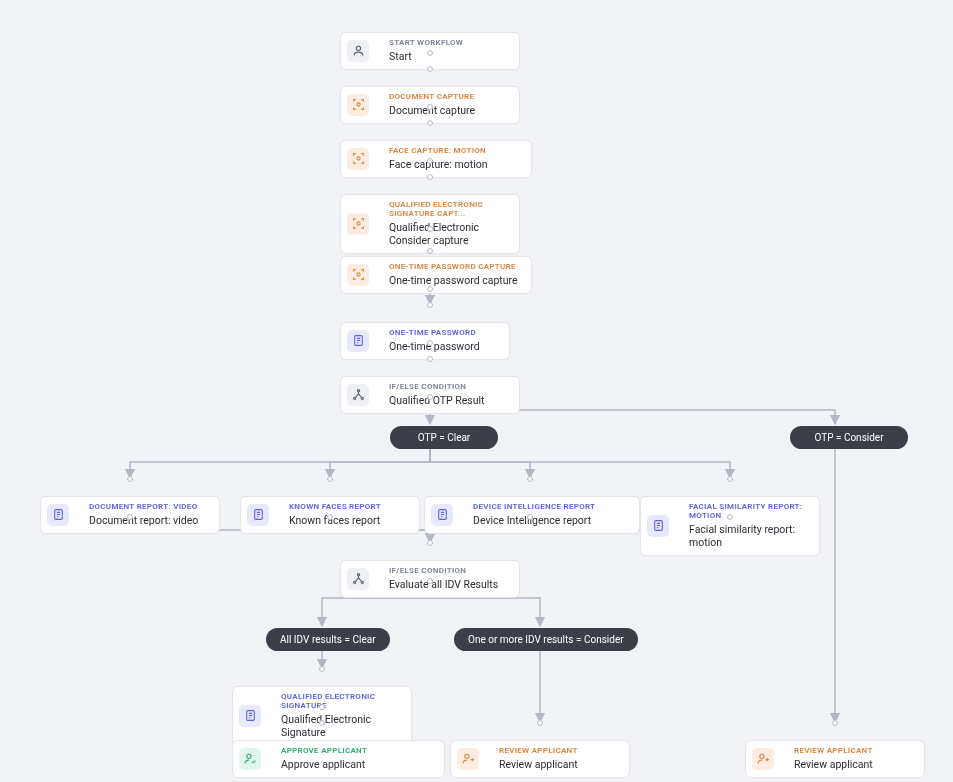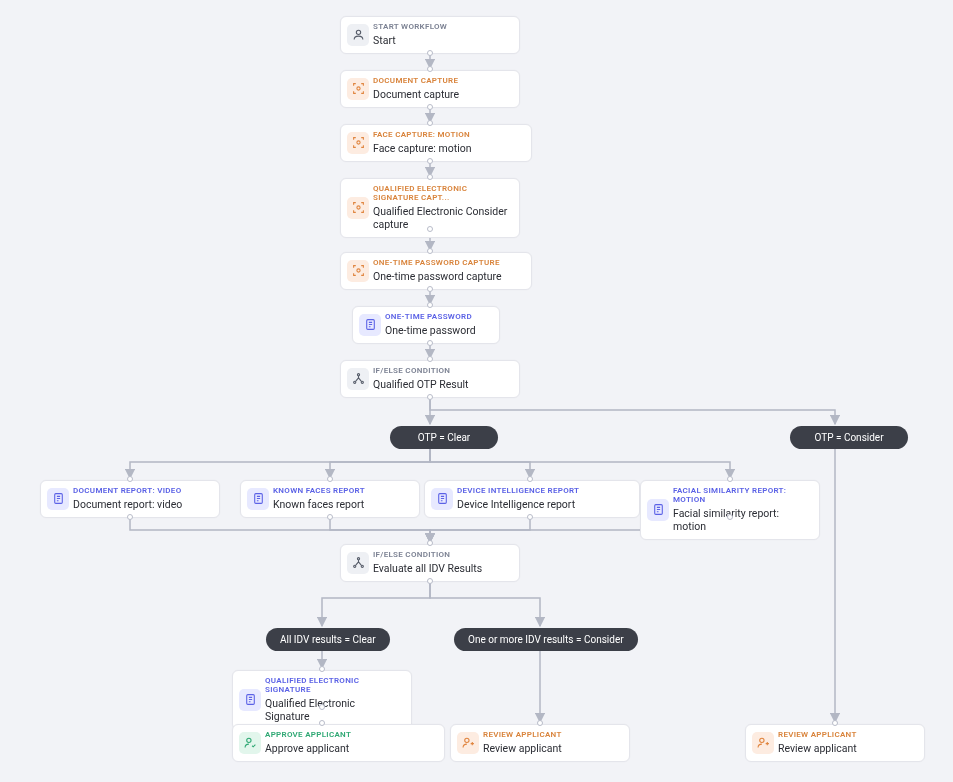--- a/index.html
+++ b/index.html
@@ -1,21 +1,21 @@
 <!DOCTYPE html>
 <html><head>
 <meta charset="utf-8">
 <style>
   html,body{margin:0;padding:0;width:953px;height:782px;background:#F2F3F7;font-family:-apple-system,BlinkMacSystemFont,"Segoe UI",Roboto,Arial,sans-serif;overflow:hidden;}
   .canvas{position:relative;width:953px;height:782px;
     background-image:radial-gradient(#D0D3DC 0.6px,transparent 0.6px);background-size:8px 8px;}
   svg.edges{position:absolute;left:0;top:0;width:953px;height:782px;pointer-events:none;}
   .node{position:absolute;box-sizing:border-box;background:#fff;border:1px solid #E4E5EB;border-radius:6px;
-    padding:6px 10px 6px 32px;min-height:28px;display:flex;flex-direction:column;justify-content:center;
-    box-shadow:0 0 0 0.5px rgba(0,0,0,0.02);}
+    padding:6px 10px 6px 48px;min-height:28px;display:flex;flex-direction:column;justify-content:center;
+    box-shadow:0 0 0 0.5px rgba(0,0,0,0.02);margin-top:16px;}
   .node .cat{font-size:8px;font-weight:600;letter-spacing:0.3px;line-height:1.1;text-transform:uppercase;}
   .node .title{font-size:10.5px;color:#2B2D34;line-height:1.25;margin-top:2px;}
   .node .ic{position:absolute;left:6px;top:50%;transform:translateY(-50%);width:22px;height:22px;border-radius:5px;
     display:flex;align-items:center;justify-content:center;}
   .ic.gray{background:#EEF0F4;color:#555B68;}
   .ic.orange{background:#FDECE1;color:#E0853F;}
   .ic.blue{background:#E7E9FF;color:#5B62E6;}
   .ic.green{background:#E2F6EC;color:#2FA874;}
   .cat.gray{color:#7C8293;}
   .cat.orange{color:#D9843C;}
@@ -115,34 +115,34 @@
           <path d="M3 7V3h4M21 7V3h-4M3 17v4h4M21 17v4h-4"></path>
           <circle cx="12" cy="12" r="3"></circle>
         </svg>
       </div>
   <div class="cat orange">QUALIFIED ELECTRONIC SIGNATURE CAPT...</div>
   <div class="title">Qualified Electronic Consider capture</div>
 </div>
 <div class="port" style="left:427px;top:174px"></div>
     <div class="port" style="left:427px;top:226px"></div>
 
-<div class="node" style="left:340px;top:252px;width:192px">
+<div class="node" style="left:340px;top:240px;width:192px">
   <div class="ic orange">
         <svg width="13" height="13" viewBox="0 0 24 24" fill="none" stroke="currentColor" stroke-width="2">
           <path d="M3 7V3h4M21 7V3h-4M3 17v4h4M21 17v4h-4"></path>
           <circle cx="12" cy="12" r="3"></circle>
         </svg>
       </div>
   <div class="cat orange">ONE-TIME PASSWORD CAPTURE</div>
   <div class="title">One-time password capture</div>
 </div>
 <div class="port" style="left:427px;top:248px"></div>
     <div class="port" style="left:427px;top:286px"></div>
 
-<div class="node" style="left:352px;top:306px;width:148px">
+<div class="node" style="left:340px;top:306px;width:170px">
   <div class="ic blue">
         <svg width="13" height="13" viewBox="0 0 24 24" fill="none" stroke="currentColor" stroke-width="2">
           <rect x="5" y="3" width="14" height="18" rx="2"></rect>
           <path d="M9 8h6M9 12h6M9 16h3"></path>
         </svg>
       </div>
   <div class="cat blue">ONE-TIME PASSWORD</div>
   <div class="title">One-time password</div>
 </div>
 <div class="port" style="left:427px;top:302px"></div>

